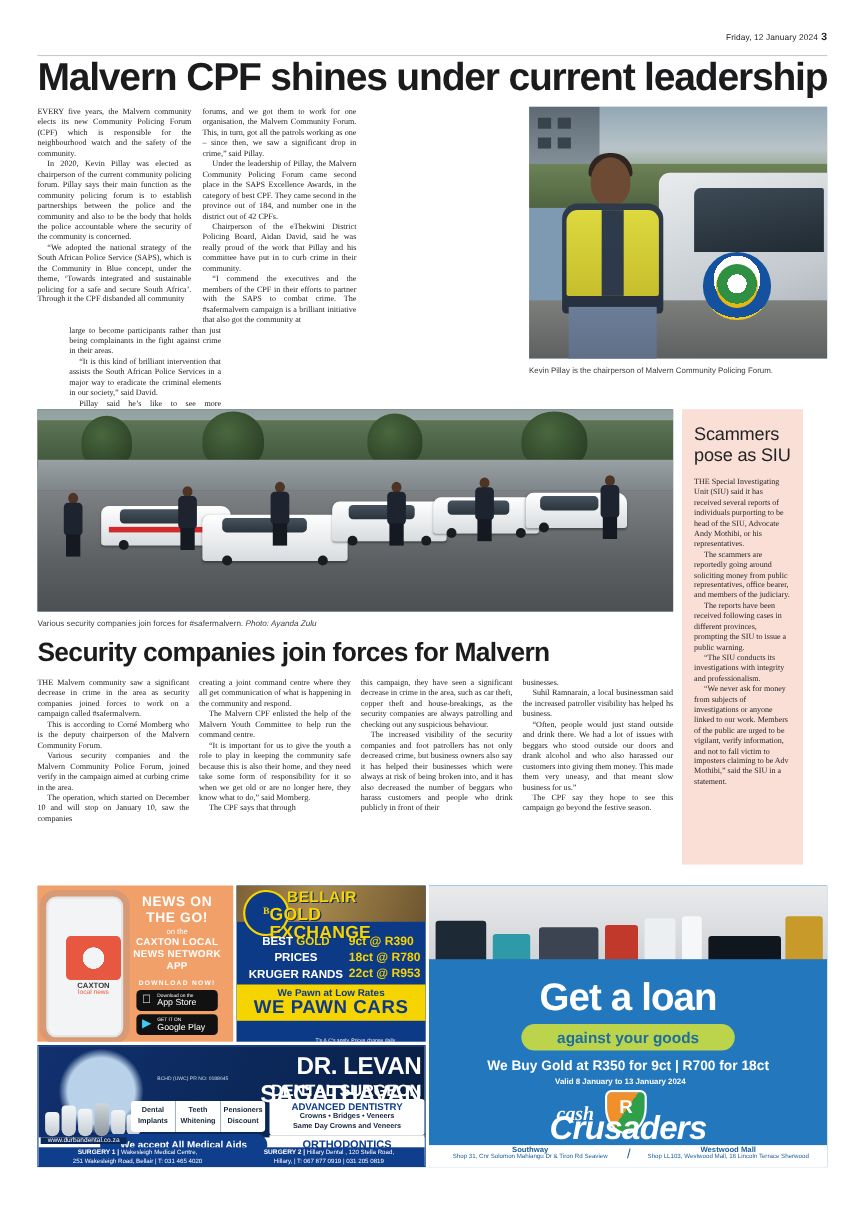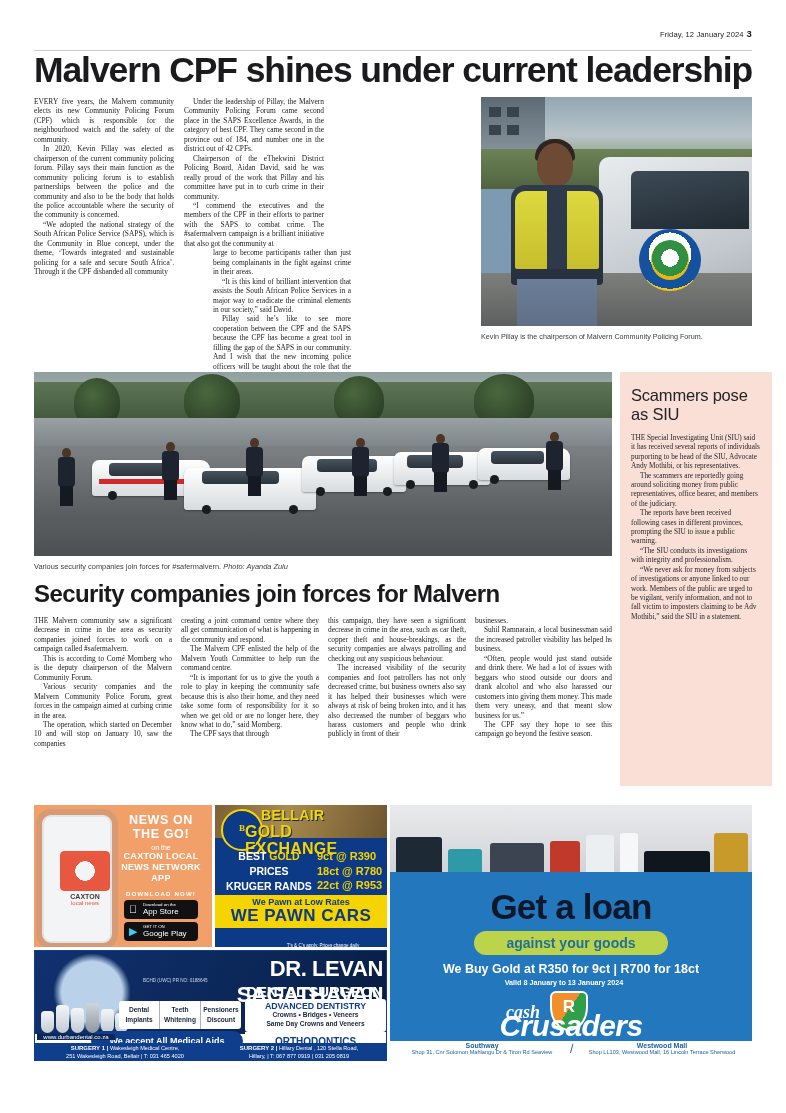--- a/index.html
+++ b/index.html
@@ -103,21 +103,21 @@
   .photo2 .guard{position:absolute;width:17px;height:58px;}
   .photo2 .guard .gh{position:absolute;left:4px;top:0;width:9px;height:10px;border-radius:50%;background:#4d3424;}
   .photo2 .guard .gb{position:absolute;left:0;top:9px;width:17px;height:30px;background:#1d2430;border-radius:4px;}
   .photo2 .guard .gl2{position:absolute;left:2px;top:38px;width:13px;height:20px;background:#151a22;}
 
   .cap2{position:absolute;left:34px;top:562px;width:578px;
     font-family:"Liberation Sans",sans-serif;font-size:7.4px;color:#3a3c3f;}
   .cap2 i{font-style:italic;}
 
   
-  .siu{position:absolute;left:620px;top:372px;width:152px;height:414px;background:#fadfd6;}
+  .siu{position:absolute;left:620px;top:372px;width:110px;height:414px;background:#fadfd6;}
   .siu h2{margin:0;padding:14px 11px 0 11px;font-family:"Liberation Sans",sans-serif;
     font-weight:400;font-size:16.5px;line-height:19px;color:#222426;letter-spacing:-.2px;}
   .siu .body{padding:9px 11px 0 11px;font-size:7.3px;line-height:9.4px;text-align:left;color:#24262a;}
   .siu .body p{margin:0;text-indent:9px;}
   .siu .body p.first{text-indent:0;}
 
   
   .headline2{position:absolute;left:34px;top:580px;width:578px;
     font-family:"Liberation Sans",sans-serif;font-weight:bold;font-size:24px;
     letter-spacing:-.6px;color:#1b1b1d;}
@@ -179,21 +179,21 @@
     font-family:"Liberation Sans",sans-serif;font-size:4.6px;line-height:6px;margin-left:22px;}
   .ad-bellair .foot .ph{font-size:7.4px;font-weight:bold;line-height:9px;}
   .ad-bellair .foot .ad2{font-size:5.4px;font-weight:bold;}
 
   
   .ad-cash{left:390px;top:805px;width:362px;height:256px;background:#2277bd;overflow:hidden;}
   .ad-cash .strip{position:absolute;left:0;top:0;width:362px;height:72px;
     background:linear-gradient(180deg,#e9eaec,#cfd2d6);}
   .ad-cash .strip .it{position:absolute;bottom:0;border-radius:3px;}
   .ad-cash .gl1{position:absolute;left:0;top:67px;width:362px;height:6px;background:#2277bd;}
-  .ad-cash .h{position:absolute;left:0;top:82px;width:362px;text-align:center;color:#0f172a;
+  .ad-cash .h{position:absolute;left:0;top:82px;width:362px;text-align:center;color:#ffffff;
     font-family:"Liberation Sans",sans-serif;font-weight:bold;font-size:35px;letter-spacing:-.8px;}
   .ad-cash .pill{position:absolute;left:84px;top:126px;width:194px;height:24px;border-radius:12px;
     background:#bcd44b;color:#1f6f9e;text-align:center;font-family:"Liberation Sans",sans-serif;
     font-weight:bold;font-size:14px;line-height:24px;}
   .ad-cash .buy{position:absolute;left:0;top:157px;width:362px;text-align:center;color:#fff;
     font-family:"Liberation Sans",sans-serif;font-weight:bold;font-size:12.5px;}
   .ad-cash .valid{position:absolute;left:0;top:173px;width:348px;text-align:center;color:#fff;
     font-family:"Liberation Sans",sans-serif;font-weight:bold;font-size:7.2px;}
   .ad-cash .shield{position:absolute;left:160px;top:186px;width:34px;height:36px;
     background:linear-gradient(125deg,#f18f2b 0 48%,#2f9f4a 48% 100%);
@@ -260,20 +260,21 @@
 
   <div class="headline">Malvern CPF shines under current leadership</div>
 
   <div class="a1 clearfix">
     <div class="col c1">
       <p class="first">EVERY five years, the Malvern community elects its new Community Policing Forum (CPF) which is responsible for the neighbourhood watch and the safety of the community.</p>
       <p>In 2020, Kevin Pillay was elected as chairperson of the current community policing forum. Pillay says their main function as the community policing forum is to establish partnerships between the police and the community and also to be the body that holds the police accountable where the security of the community is concerned.</p>
       <p>“We adopted the national strategy of the South African Police Service (SAPS), which is the Community in Blue concept, under the theme, ‘Towards integrated and sustainable policing for a safe and secure South Africa’. Through it the CPF disbanded all community</p>
     </div>
     <div class="col c2">
+      <p class="first">forums, and we got them to work for one organisation, the Malvern Community Forum. This, in turn, got all the patrols working as one – since then, we saw a significant drop in crime,” said Pillay.</p>
       <p>Under the leadership of Pillay, the Malvern Community Policing Forum came second place in the SAPS Excellence Awards, in the category of best CPF. They came second in the province out of 184, and number one in the district out of 42 CPFs.</p>
       <p>Chairperson of the eThekwini District Policing Board, Aidan David, said he was really proud of the work that Pillay and his committee have put in to curb crime in their community.</p>
       <p>“I commend the executives and the members of the CPF in their efforts to partner with the SAPS to combat crime. The #safermalvern campaign is a brilliant initiative that also got the community at</p>
     </div>
     <div class="col c3">
       <p class="first">large to become participants rather than just being complainants in the fight against crime in their areas.</p>
       <p>“It is this kind of brilliant intervention that assists the South African Police Services in a major way to eradicate the criminal elements in our society,” said David.</p>
       <p>Pillay said he’s like to see more cooperation between the CPF and the SAPS because the CPF has become a great tool in filling the gap of the SAPS in our community. And I wish that the new incoming police officers will be taught about the role that the CPF plays in the community better, to make our job and communication with the SAPS more effective,” he added.</p>
       <p>Pillay said that even when his tenure comes to an end, he will always find ways to serve his community.</p>
     </div>
@@ -384,21 +385,21 @@
       <p>“We never ask for money from subjects of investigations or anyone linked to our work. Members of the public are urged to be vigilant, verify information, and not to fall victim to imposters claiming to be Adv Mothibi,” said the SIU in a statement.</p>
     </div>
   </div>
 
   <div class="headline2">Security companies join forces for Malvern</div>
 
   <div class="a2 clearfix">
     <div class="col d1">
       <p class="first">THE Malvern community saw a significant decrease in crime in the area as security companies joined forces to work on a campaign called #safermalvern.</p>
       <p>This is according to Corné Momberg who is the deputy chairperson of the Malvern Community Forum.</p>
-      <p>Various security companies and the Malvern Community Police Forum, great forces in the campaign aimed at curbing crime in the area.</p>
+      <p>Various security companies and the Malvern Community Police Forum, joined verify in the campaign aimed at curbing crime in the area.</p>
       <p>The operation, which started on December 10 and will stop on January 10, saw the companies</p>
     </div>
     <div class="col d2">
       <p class="first">creating a joint command centre where they all get communication of what is happening in the community and respond.</p>
       <p>The Malvern CPF enlisted the help of the Malvern Youth Committee to help run the command centre.</p>
       <p>“It is important for us to give the youth a role to play in keeping the community safe because this is also their home, and they need take some form of responsibility for it so when we get old or are no longer here, they know what to do,” said Momberg.</p>
       <p>The CPF says that through</p>
     </div>
     <div class="col d3">
       <p class="first">this campaign, they have seen a significant decrease in crime in the area, such as car theft, copper theft and house-breakings, as the security companies are always patrolling and checking out any suspicious behaviour.</p>

